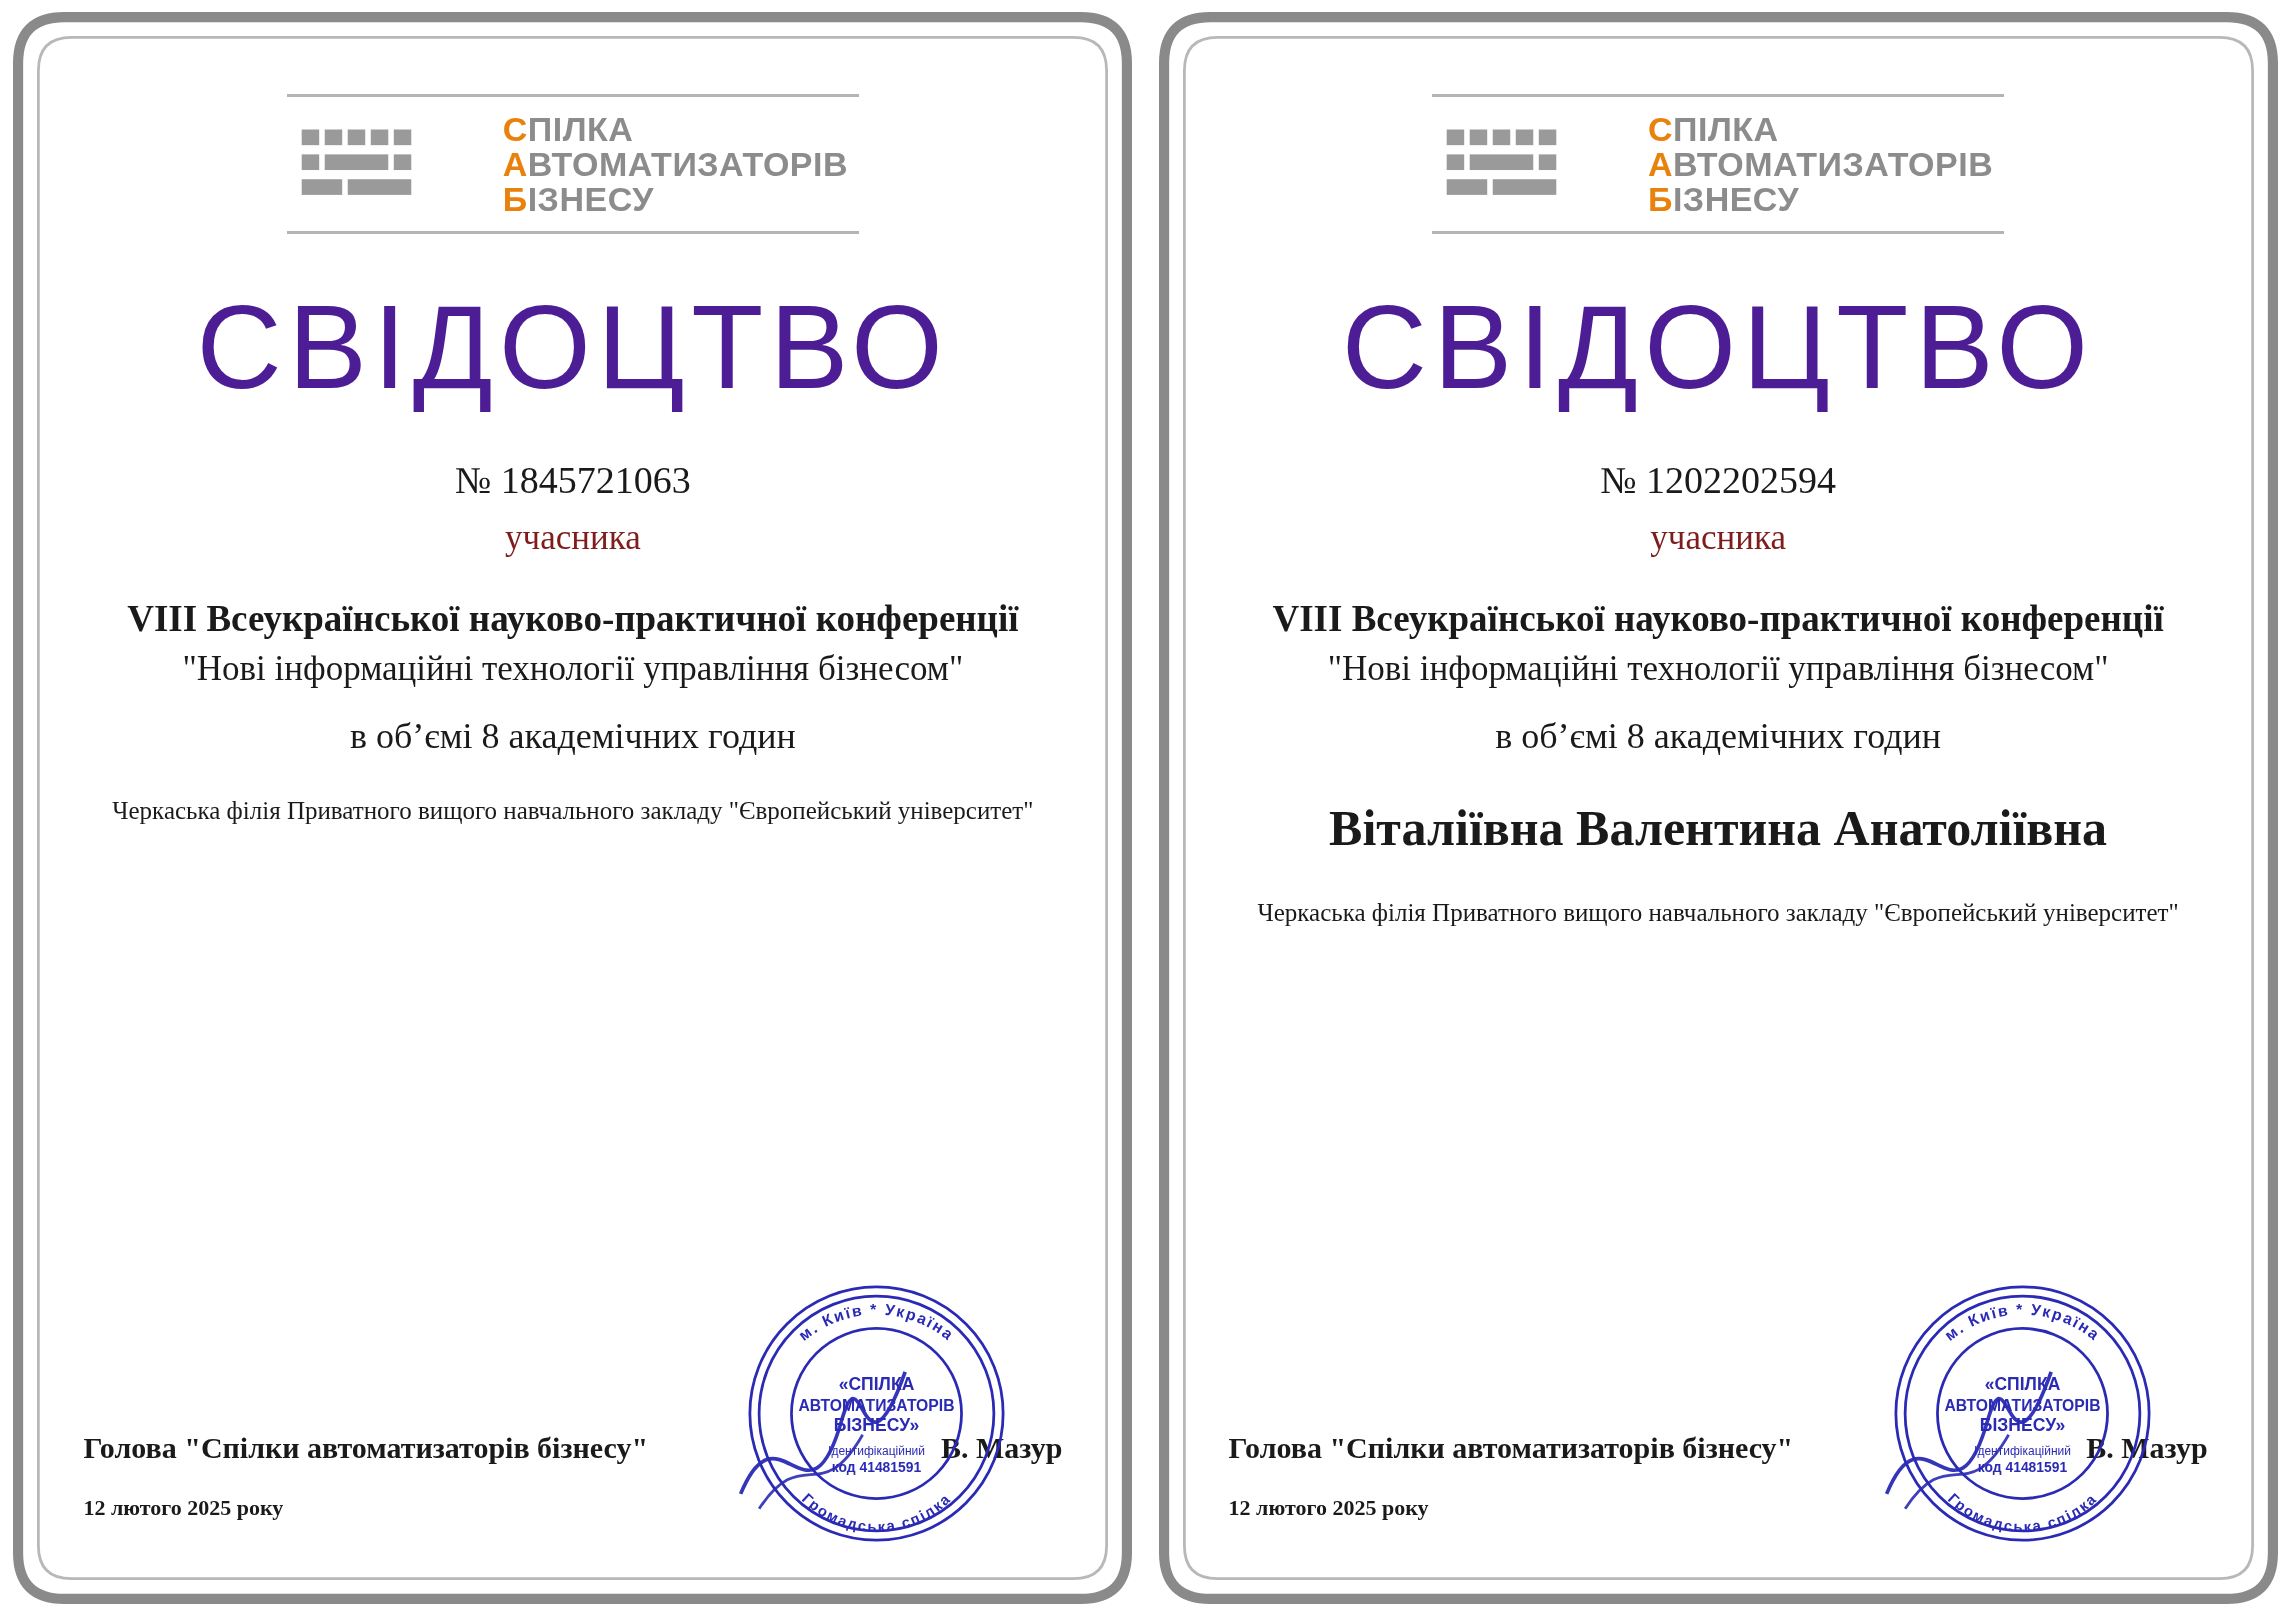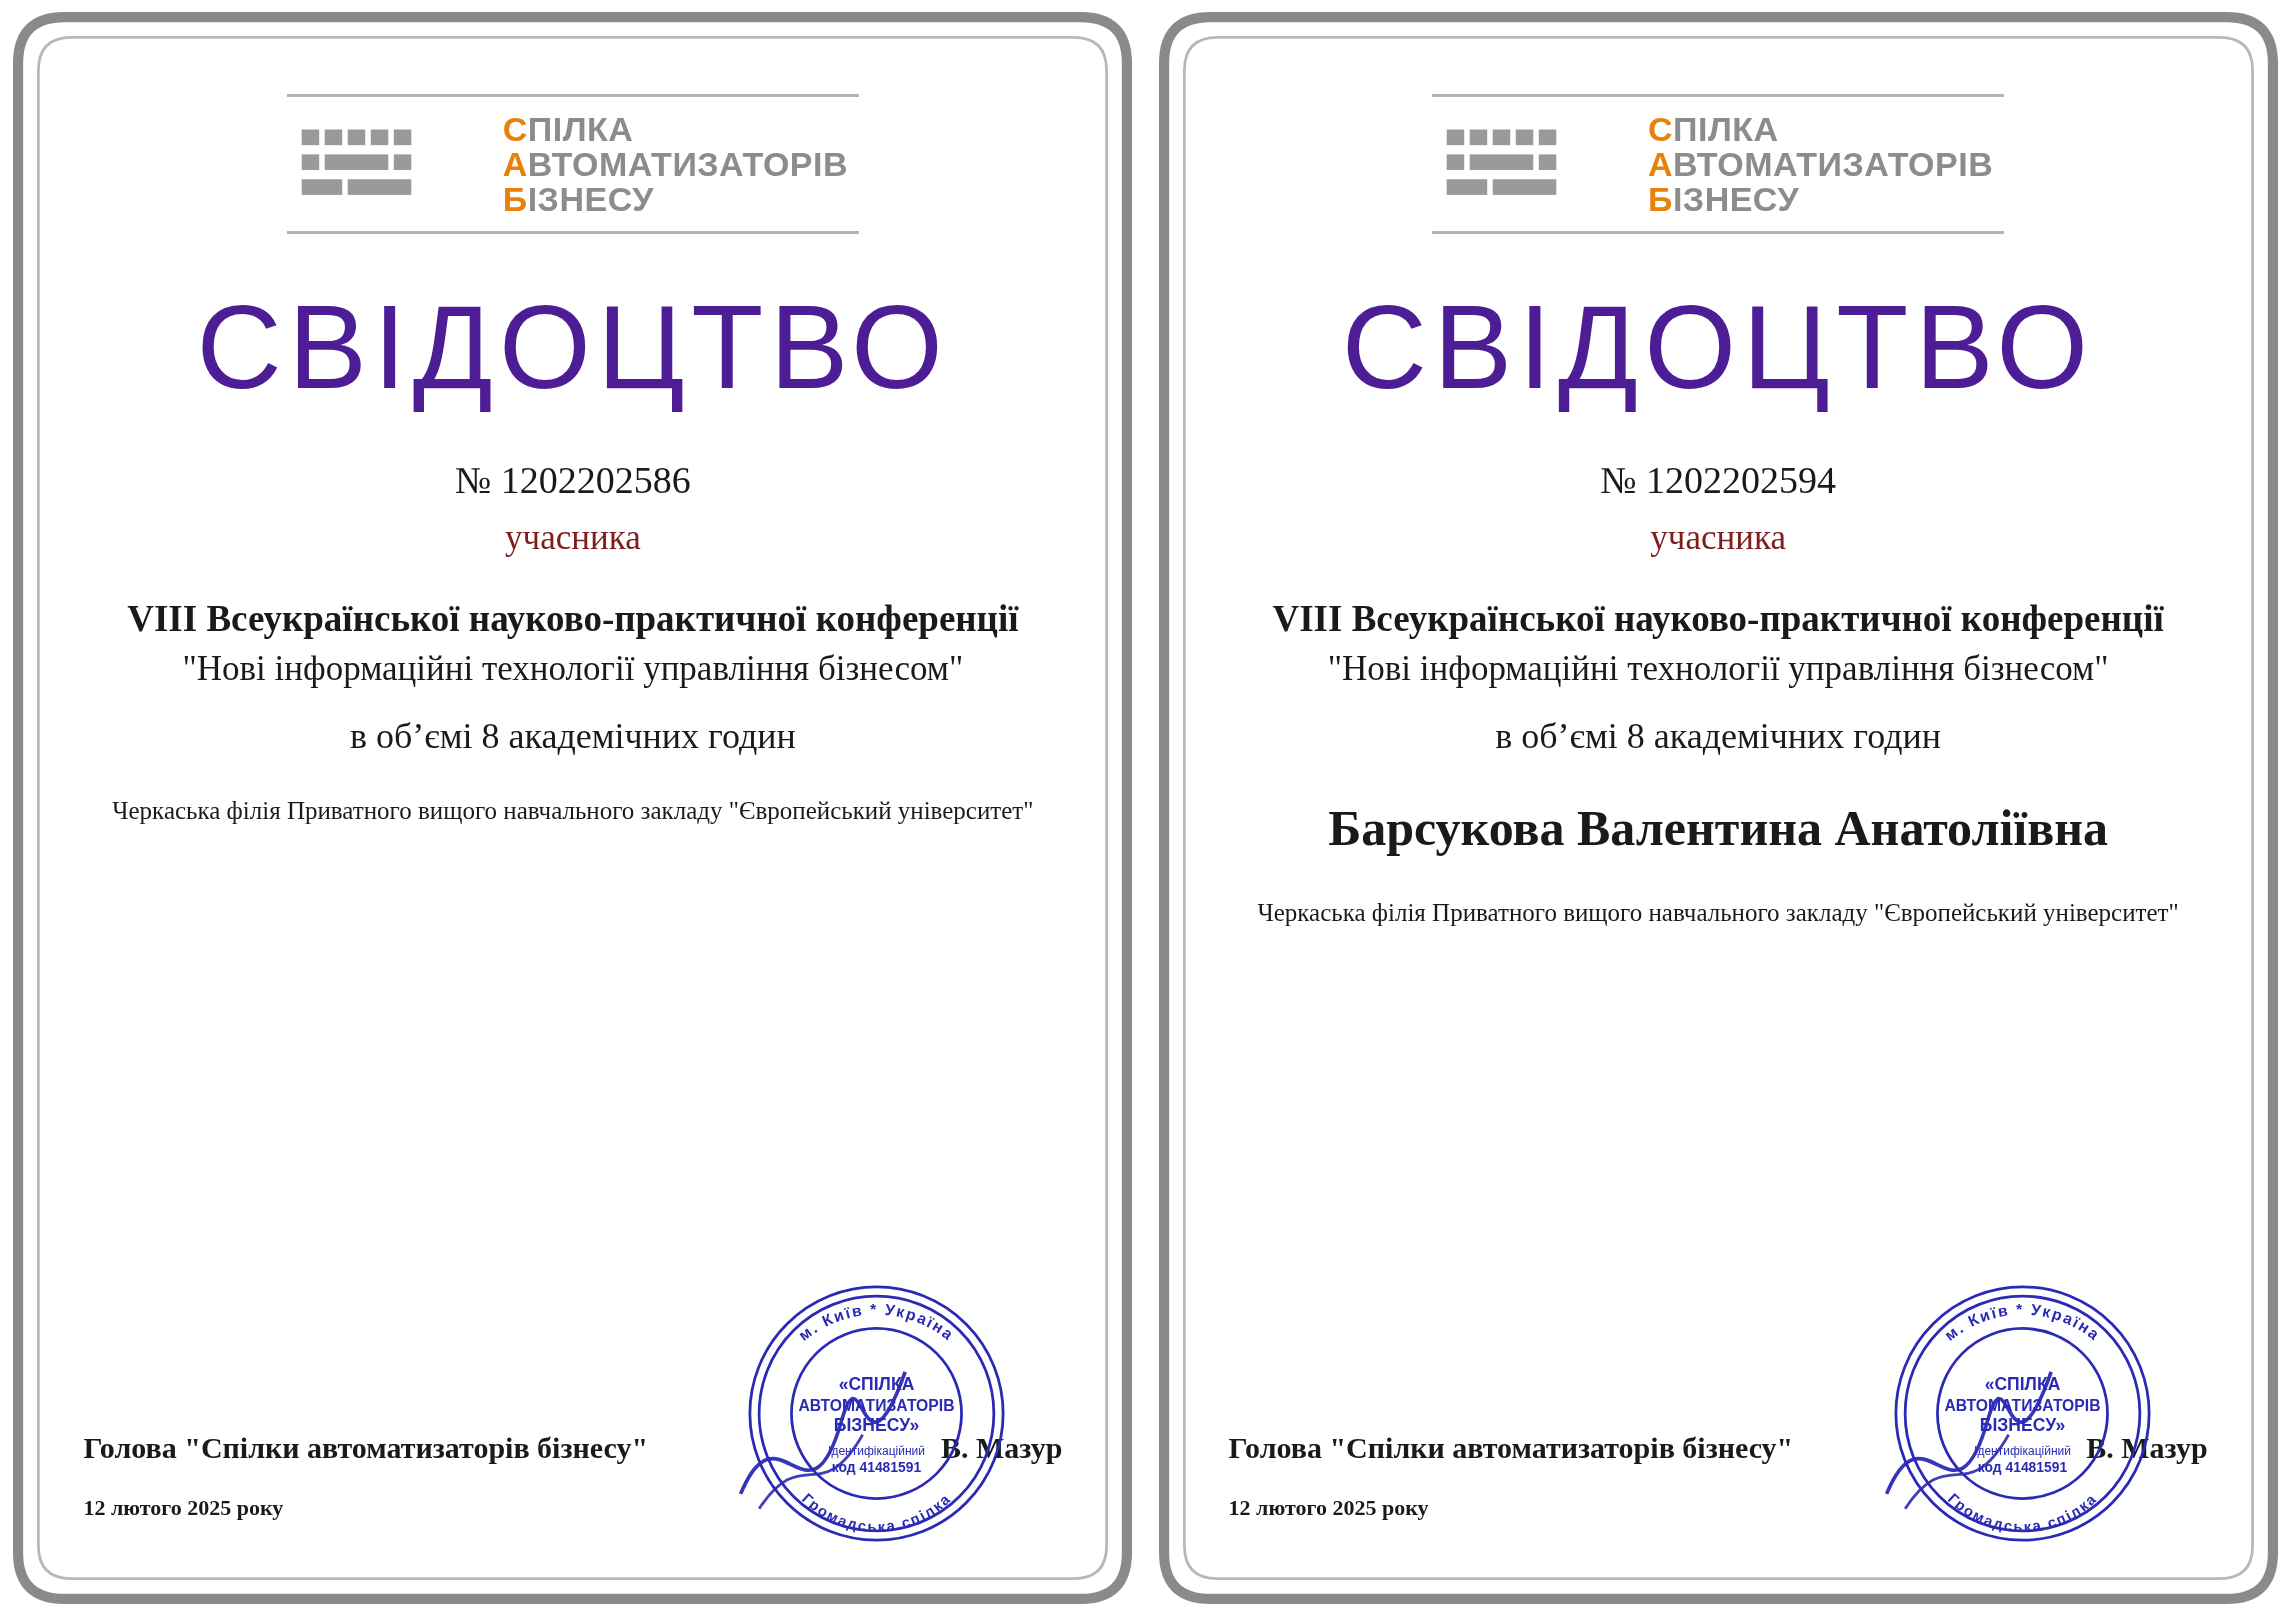--- a/index.html
+++ b/index.html
@@ -239,21 +239,21 @@
             <div><span class="cap">С</span><span></span>ПІЛКА</div>
             <div><span class="cap">А</span>ВТОМАТИЗАТОРІВ</div>
             <div><span class="cap">Б</span>ІЗНЕСУ</div>
           </div>
         </div>
         <div class="logo-rule bottom"></div>
       </div>
 
       <div class="title">СВІДОЦТВО</div>
 
-      <div class="number">№ 1202202586</div>
+      <div class="number">№ 1845721063</div>
 
       <div class="participant">учасника</div>
 
       <div class="conf-line1">VIII Всеукраїнської науково-практичної конференції</div>
 
       <div class="conf-line2">"Нові інформаційні технології управління бізнесом"</div>
 
       <div class="volume">в об’ємі 8 академічних годин</div>
 
 
@@ -355,21 +355,21 @@
       <div class="number">№ 1202202594</div>
 
       <div class="participant">учасника</div>
 
       <div class="conf-line1">VIII Всеукраїнської науково-практичної конференції</div>
 
       <div class="conf-line2">"Нові інформаційні технології управління бізнесом"</div>
 
       <div class="volume">в об’ємі 8 академічних годин</div>
 
-      <div class="person">Барсукова Валентина Анатоліївна</div>
+      <div class="person">Віталіївна Валентина Анатоліївна</div>
 
       <div class="org">Черкаська філія Приватного вищого навчального закладу "Європейський університет"</div>
     </div>
 
     <div class="footer">
       <div class="sign-row">
         <span>Голова "Спілки автоматизаторів бізнесу"</span>
         <span>В. Мазур</span>
       </div>
       <div class="date-row">12 лютого 2025 року</div>

